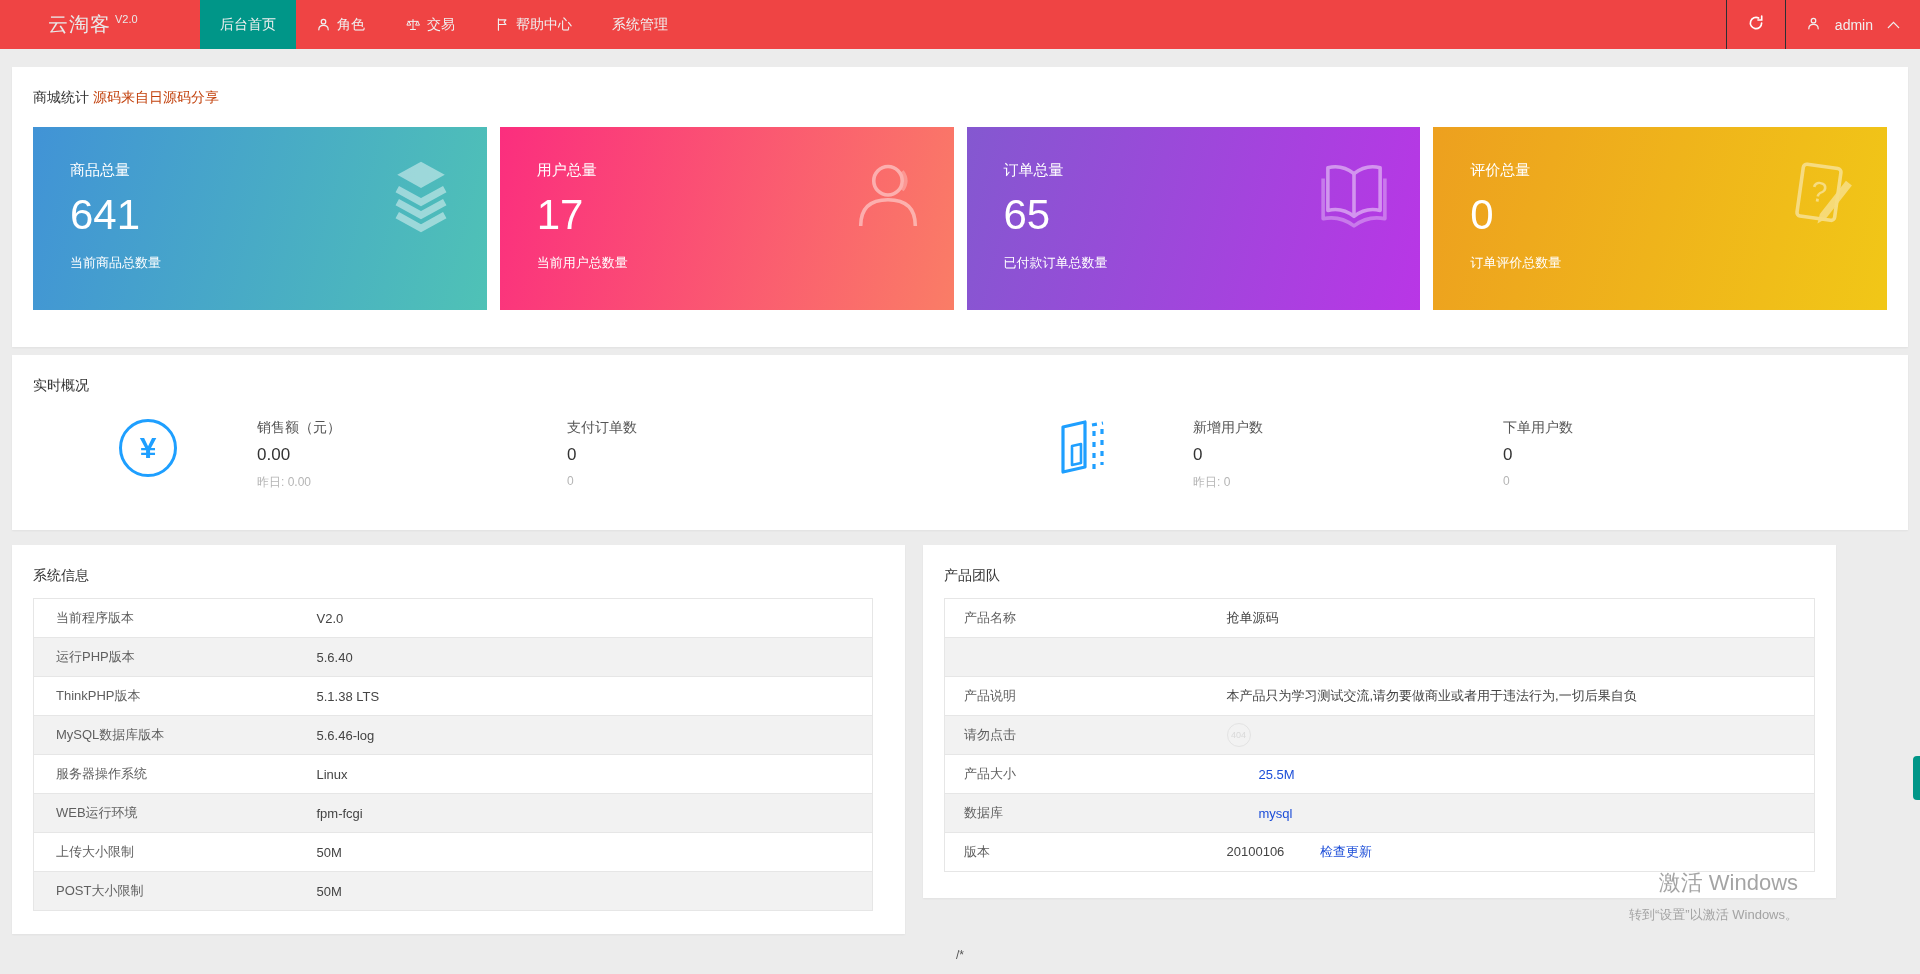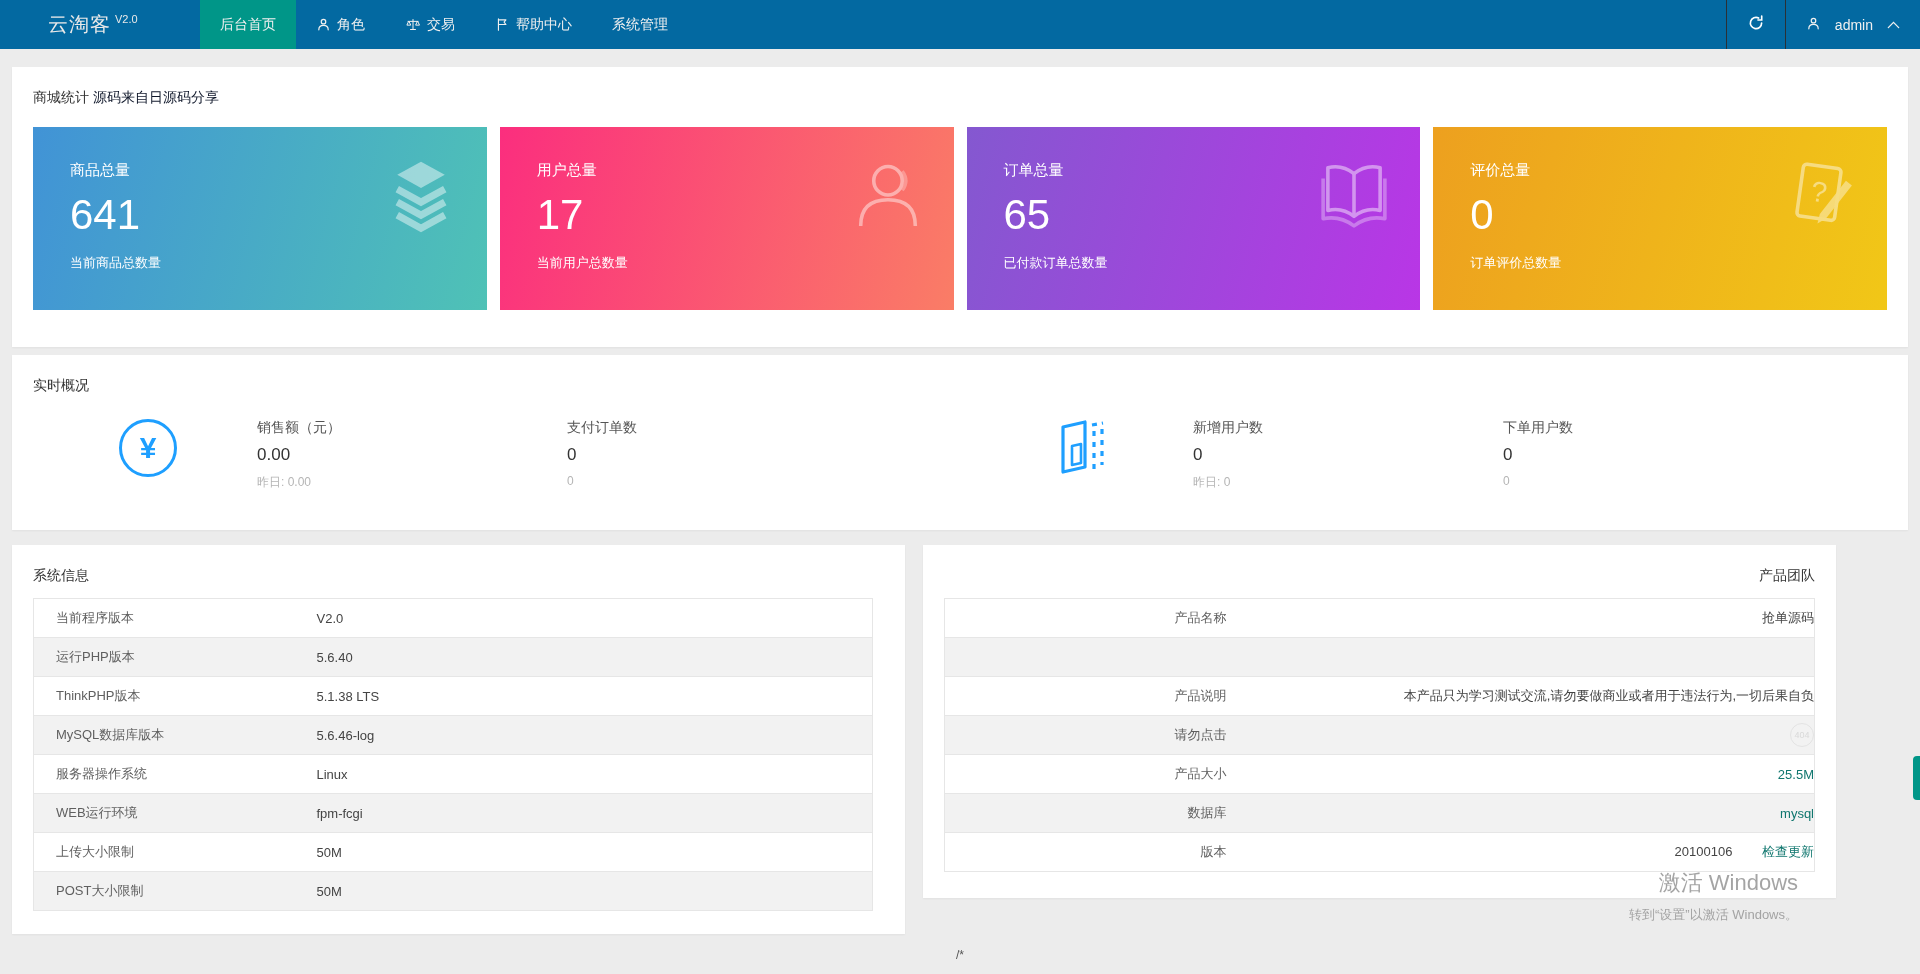--- a/index.html
+++ b/index.html
@@ -1,38 +1,38 @@
 <!DOCTYPE html>
 <html><head>
 <meta charset="utf-8">
 <style>
   * { margin:0; padding:0; box-sizing:border-box; }
   html,body { width:1920px; height:974px; overflow:hidden;
     font-family:"Liberation Sans","DejaVu Sans",sans-serif;
     background:#ececec; position:relative; }
 
   
-  .navbar { height:49px; background:#0369a1; display:flex; align-items:stretch; color:#fff; }
+  .navbar { height:49px; background:#ef4444; display:flex; align-items:stretch; color:#fff; }
   .logo { width:200px; display:flex; align-items:center; padding-left:48px; }
   .logo-text { font-size:20px; color:#e9e9e9; letter-spacing:1px; }
   .logo-ver { font-size:11px; color:#e9e9e9; margin-left:4px; transform:translateY(-6px); }
   .nav-items { display:flex; align-items:stretch; }
   .nav-item { display:flex; align-items:center; gap:6px; padding:0 20px; font-size:14px;
     color:#f0f0f0; cursor:pointer; }
   .nav-item.active { background:#009688; }
   .nav-item svg { display:block; }
   .nav-right { margin-left:auto; display:flex; align-items:stretch; }
   .nav-seg { display:flex; align-items:center; padding:0 20px; border-left:1px solid #2b3035; cursor:pointer; }
   .nav-user { gap:14px; font-size:14px; color:#f0f0f0; }
 
   
   .content { margin:18px 12px 0 12px; }
   .panel { background:#fff; box-shadow:0 1px 2px rgba(0,0,0,.05); }
   .panel-title { font-size:14px; color:#333; }
-  .panel-title a { color:#0f172a; text-decoration:none;font-family:Liberation Serif, serif; }
+  .panel-title a { color:#c2410c; text-decoration:none;font-family:Liberation Serif, serif; }
 
   .panel-stats { padding:22px 21px 37px 21px; }
   .cards { display:flex; gap:13px; margin-top:20px; }
   .card { position:relative; height:183px; flex:1 1 0; color:#fff; padding:34px 0 0 37px; overflow:hidden; }
   .card.c0 { background:linear-gradient(105deg,#4193d6,#4fc2b6); }
   .card.c1 { background:linear-gradient(105deg,#fb2e7e,#fa7d66); }
   .card.c2 { background:linear-gradient(105deg,#8458d0,#b936e6); }
   .card.c3 { background:linear-gradient(105deg,#eda01f,#f1c717); }
   .card-label { font-size:15px; }
   .card-value { font-size:42px; line-height:50px; margin-top:10px; font-weight:300; }
@@ -48,29 +48,29 @@
   .rt-col .lab { font-size:14px; color:#555; }
   .rt-col .val { font-size:17px; color:#333; margin-top:8px; }
   .rt-col .sub { font-size:12px; color:#b5b5b5; margin-top:9px; }
   .rt-col.m0 { margin-left:80px; }
   .rt-col.m1 { width:430px; }
   .bld-icon { width:52px; height:56px; margin-left:58px; }
   .rt-col.m2 { margin-left:86px; }
 
   .row3 { display:flex; gap:18px; margin-top:15px; align-items:flex-start; }
   .panel-sys { width:893px; padding:22px 32px 23px 21px; }
-  .panel-prod { width:913px; padding:22px 21px 26px 21px;text-align:right; }
+  .panel-prod { width:913px; padding:22px 21px 26px 21px; }
   table.info { border-collapse:collapse; width:100%; margin-top:13px; font-size:13px;
     border:1px solid #e6e6e6; }
   table.info tr { height:39px; }
   table.info tr:nth-child(even) td { background:#f2f2f2; }
   table.info td { border-bottom:1px solid #e6e6e6; color:#444; vertical-align:middle; }
   table.info td.lab { width:283px; padding-left:22px; color:#5f5f5f; }
   .panel-prod table.info td.lab { width:282px; padding-left:19px; }
-  table.info a { color:#0f766e; text-decoration:none; }
+  table.info a { color:#1d4ed8; text-decoration:none;margin-left:32px; }
   .chk-link { margin-left:26px; color:#1e9fff; text-decoration:none; }
   .badge-404 { display:inline-flex; width:24px; height:24px; border:1px solid #e3e3e3;
     border-radius:50%; color:#d9d9d9; font-size:9px; align-items:center; justify-content:center; }
 
   .footer-note { text-align:center; margin-top:14px; font-size:12px; color:#555; }
 
   .watermark { position:absolute; left:1629px; top:868px; pointer-events:none; }
   .wm1 { font-size:22px; color:rgba(90,90,90,.55);text-align:right; }
   .wm2 { font-size:13px; color:rgba(90,90,90,.5); margin-top:8px; }
 

